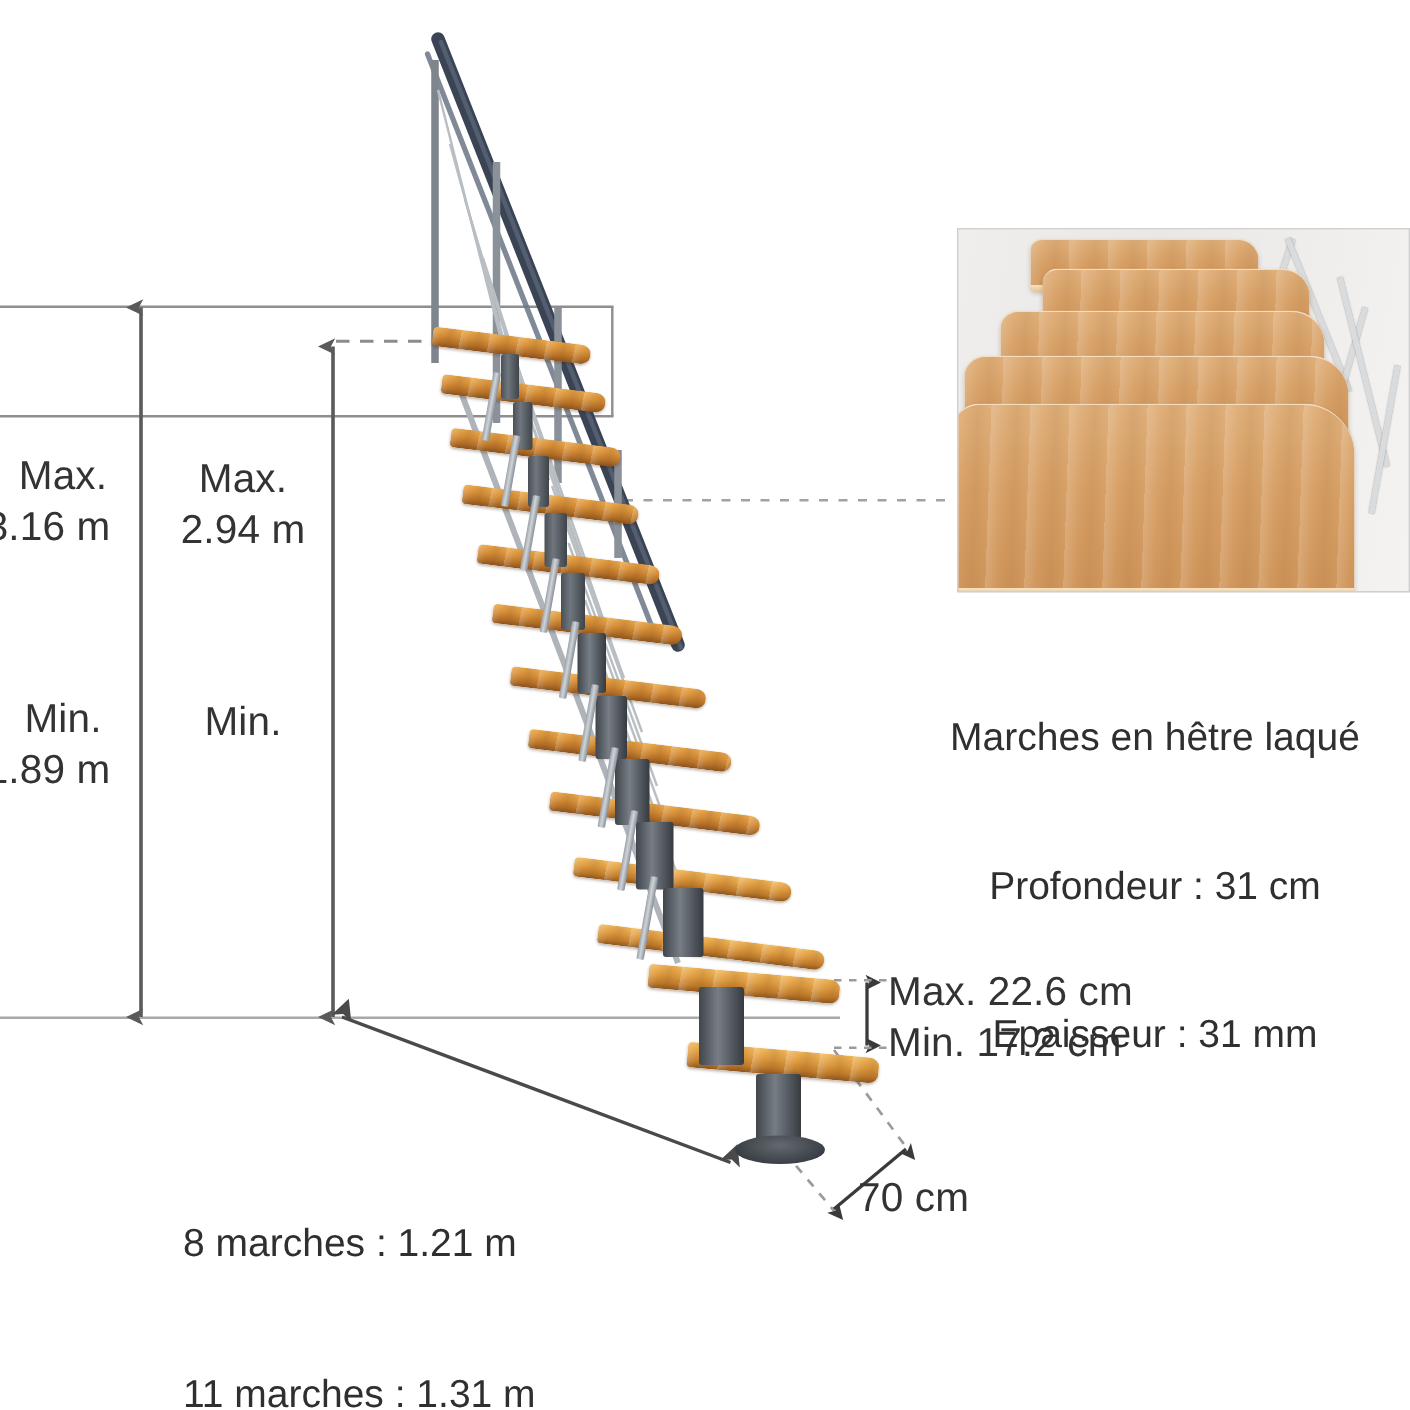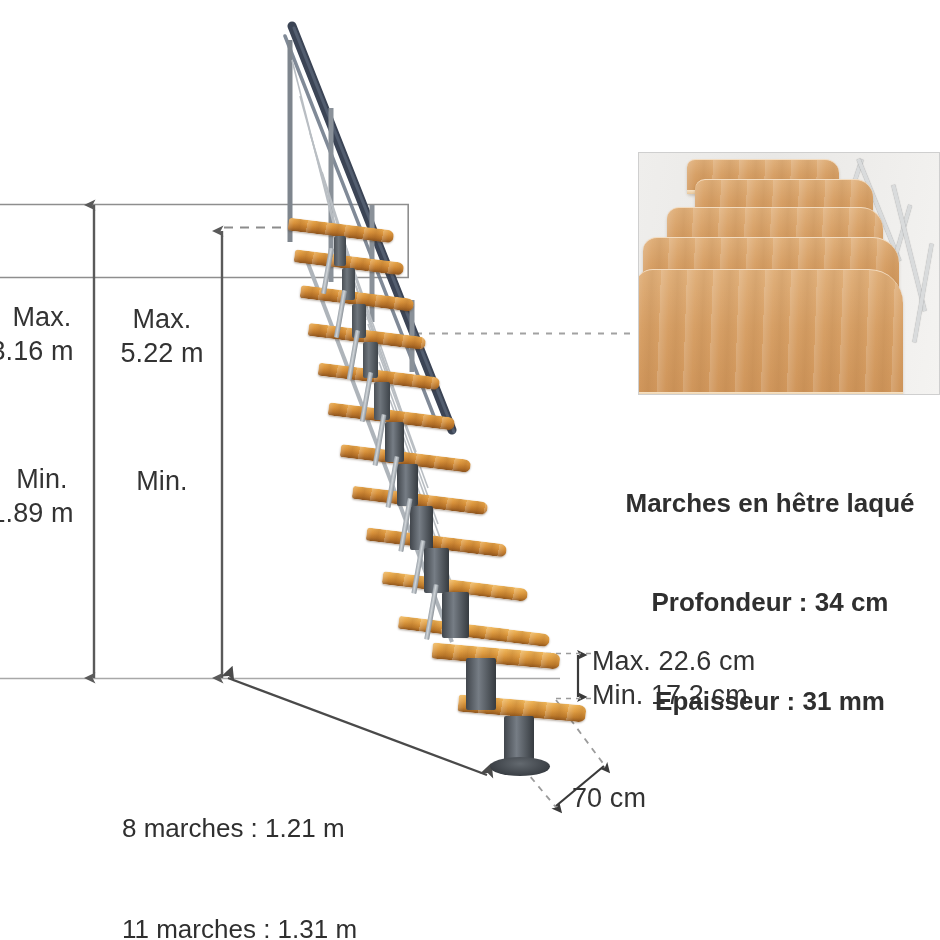--- a/index.html
+++ b/index.html
@@ -262,35 +262,35 @@
     </div>
   </div>
 
   <div class="dimlabel" style="left:-8px;top:300px;width:100px;text-align:center;"><span>Max.</span></div>
   <div class="dimlabel" style="left:-28px;top:334px;width:120px;text-align:center;"><span>3.16 m</span></div>
 
   <div class="dimlabel" style="left:-8px;top:462px;width:100px;text-align:center;"><span>Min.</span></div>
   <div class="dimlabel" style="left:-28px;top:496px;width:120px;text-align:center;"><span>1.89 m</span></div>
 
   <div class="dimlabel" style="left:112px;top:302px;width:100px;text-align:center;"><span>Max.</span></div>
-  <div class="dimlabel" style="left:102px;top:336px;width:120px;text-align:center;"><span>5.22 m</span></div>
+  <div class="dimlabel" style="left:102px;top:336px;width:120px;text-align:center;"><span>2.94 m</span></div>
 
   <div class="dimlabel" style="left:112px;top:464px;width:100px;text-align:center;"><span>Min.</span></div>
 
   <div class="dimlabel" style="left:592px;top:644px;"><span>Max. 22.6 cm</span></div>
   <div class="dimlabel" style="left:592px;top:678px;"><span>Min. 17.2 cm</span></div>
 
   <div class="dimlabel" style="left:572px;top:781px;"><span>70 cm</span></div>
 
   <div class="steps-list" style="left:122px;top:745px;">
     <div>8 marches : 1.21 m</div>
     <div>11 marches : 1.31 m</div>
     
     
   </div>
 
-  <div class="photo-caption" style="left:600px;top:421px;width:340px;font-weight:bold;">
+  <div class="photo-caption" style="left:600px;top:409px;width:340px;">
     <div>Marches en hêtre laqué</div>
-    <div>Profondeur : 34 cm</div>
+    <div>Profondeur : 31 cm</div>
     <div>Epaisseur : 31 mm</div>
   </div>
 
 </div>
 
 </body></html>

